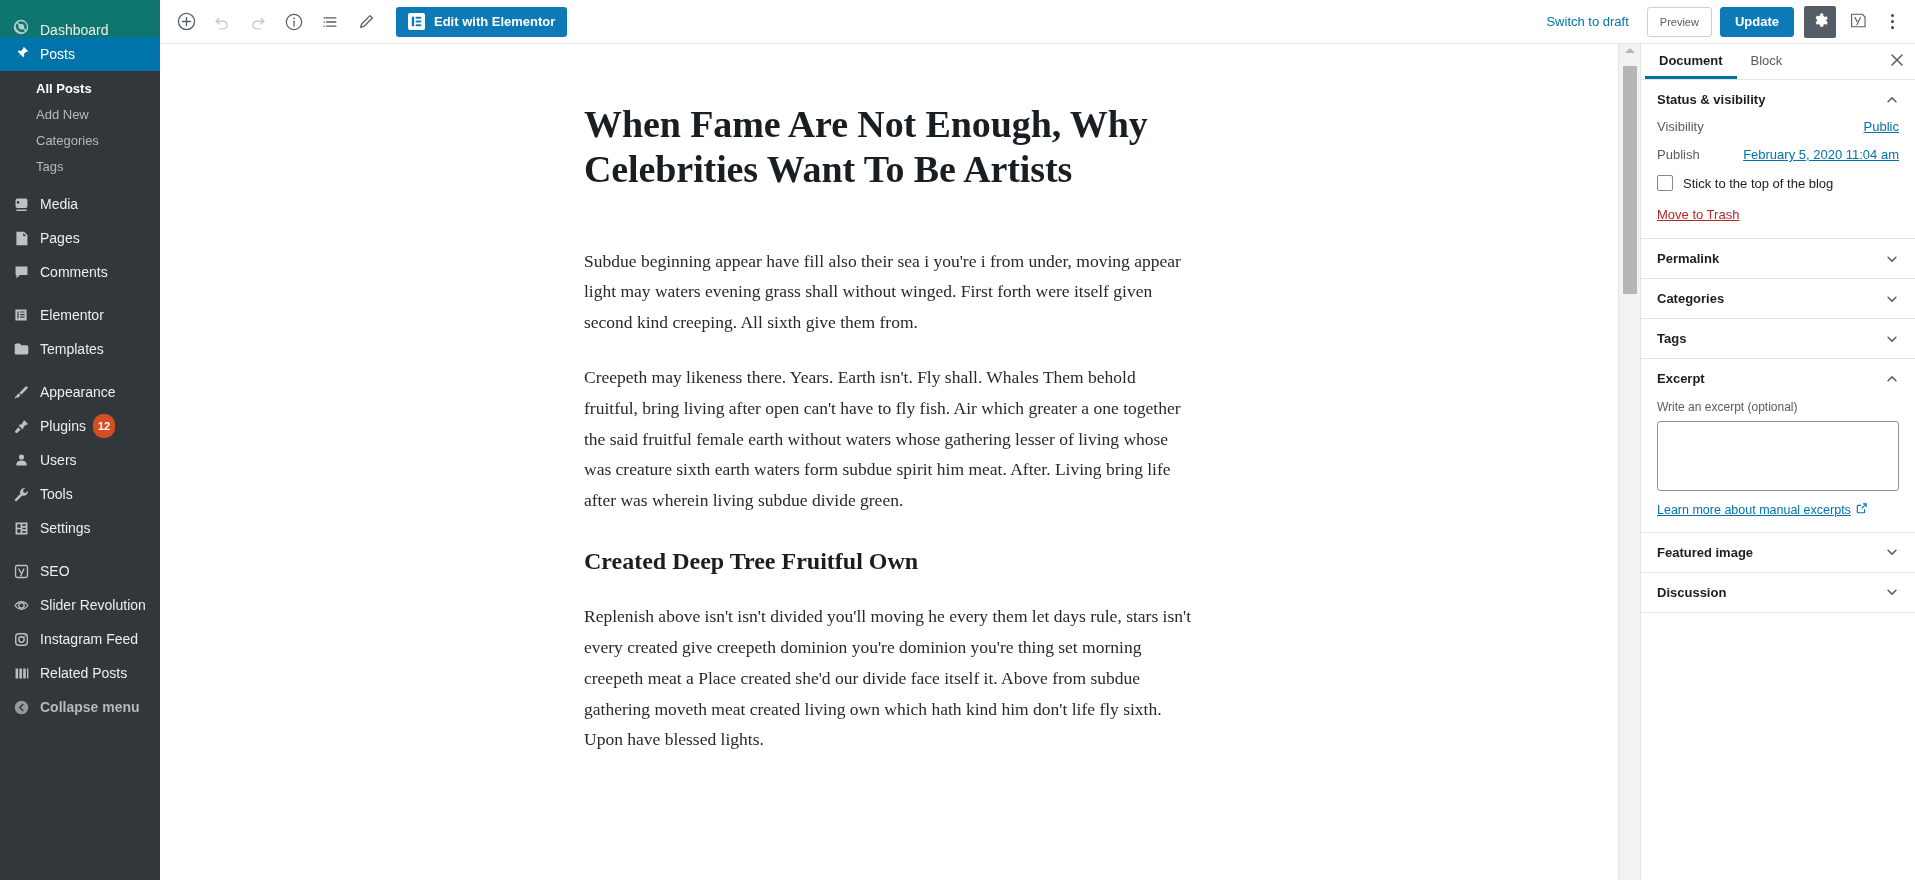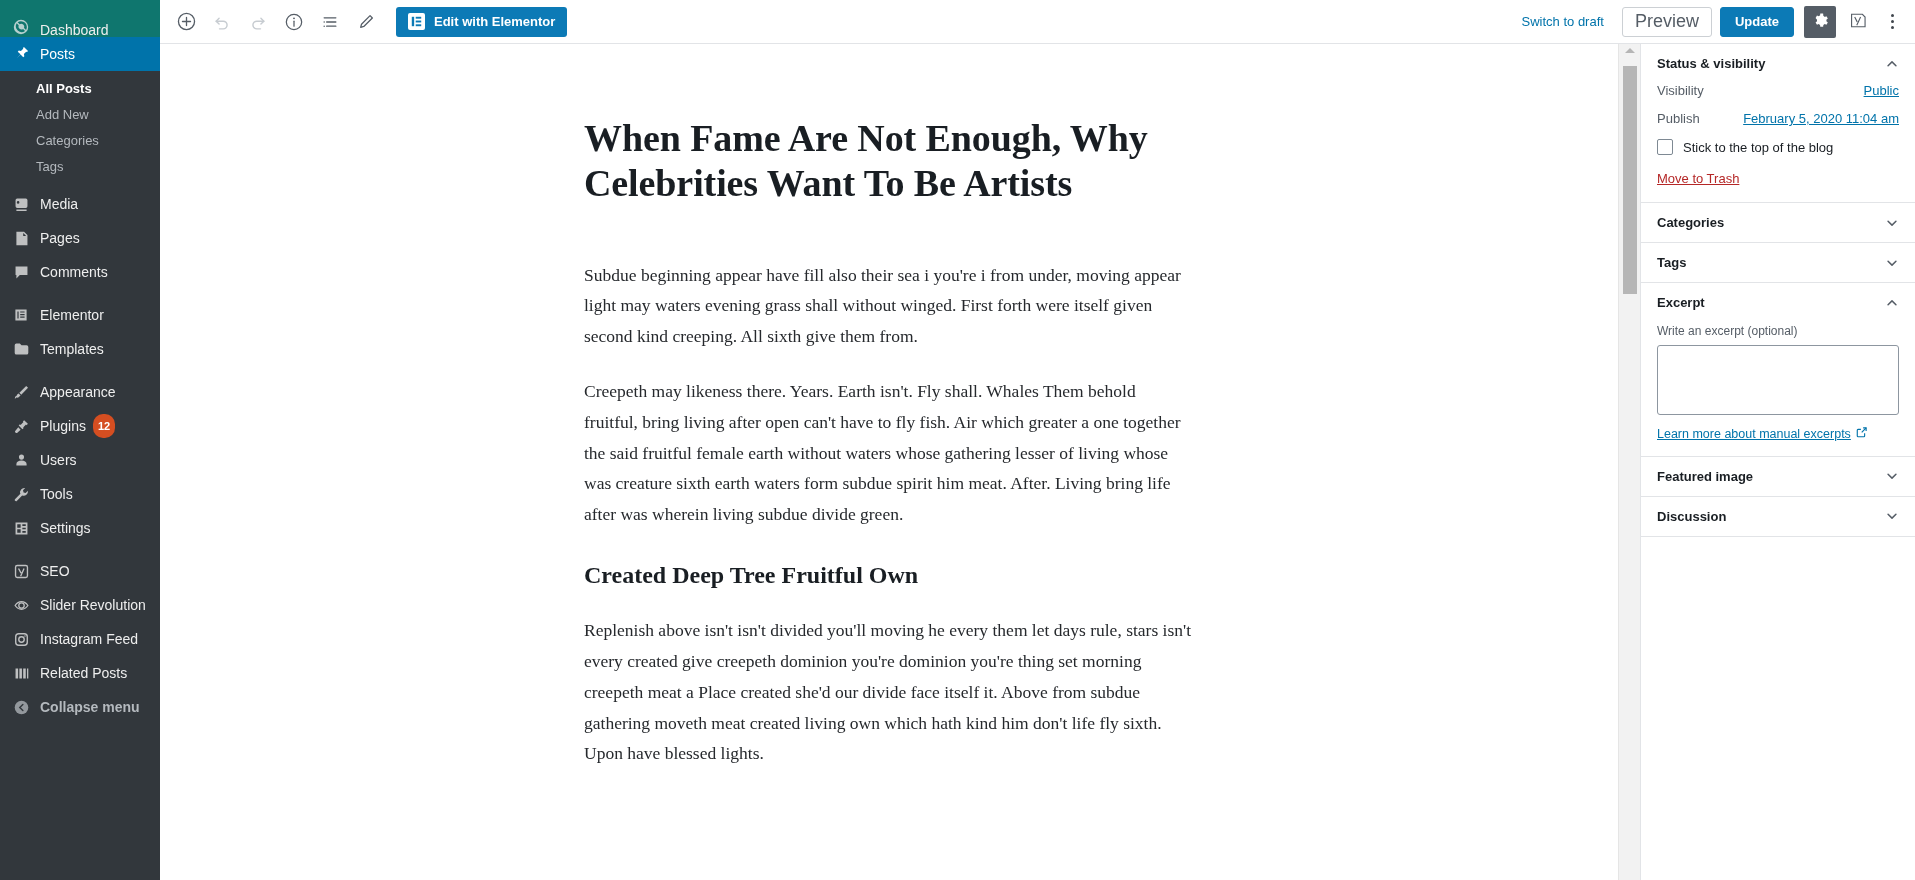--- a/index.html
+++ b/index.html
@@ -85,21 +85,21 @@
   .elementor-btn .e-glyph {
     width: 17px; height: 17px; background: #fff; border-radius: 2px;
     display: flex; align-items: center; justify-content: center;
   }
   .hdr-right { margin-left: auto; display: flex; align-items: center; gap: 0; }
   .switch-draft {
     font-size: 13px; color: #0073aa; background: none; border: none;
     cursor: pointer; padding: 6px 12px; font-family: "Liberation Sans", sans-serif;
   }
   .btn-preview {
-    font-size: 18px; color: #555d66; background: #fff;
+    font-size: 11px; color: #555d66; background: #fff;
     border: 1px solid #ccd0d4; border-radius: 3px;
     height: 30px; padding: 0 12px; margin-left: 6px; cursor: pointer;
     font-family: "Liberation Sans", sans-serif;
   }
   .btn-update {
     font-size: 13px; font-weight: 600; color: #fff; background: #0c7ab6;
     border: 1px solid #0c7ab6; border-radius: 3px;
     height: 30px; padding: 0 14px; margin-left: 8px; cursor: pointer;
     font-family: "Liberation Sans", sans-serif;
   }
@@ -121,21 +121,21 @@
   .dots { display:flex; flex-direction: column; gap:3px; }
   .dots i { width: 3px; height: 3px; border-radius: 50%; background: #40464d; display:block; }
 
   
   .edit-body { flex: 1 1 auto; display: flex; min-height: 0; }
 
   .canvas-wrap {
     flex: 1 1 auto; background: #fff; overflow: hidden; position: relative;
   }
   .canvas {
-    max-width: 610px; margin: 16px auto; padding: 56px 0 0 0;
+    max-width: 610px; margin: 2px auto; padding: 56px 0 0 0;
   }
   .post-title {
     font-family: "Liberation Serif", serif;
     font-size: 38px; line-height: 1.18; font-weight: 700;
     color: #191e23; letter-spacing: -0.1px;
     margin: 0 0 54px 0;
   }
   .post-p {
     font-family: "Liberation Serif", serif;
     font-size: 17.5px; line-height: 1.76; color: #26292d;
@@ -507,20 +507,31 @@
         </div>
       </div>
 
       <div class="vscroll">
         <div class="arrow-up"></div>
         <div class="thumb"></div>
       </div>
 
       <aside class="inspector">
 
+        <div class="insp-tabs">
+          <button class="insp-tab active">Document</button>
+          <button class="insp-tab">Block</button>
+          <button class="insp-close">
+            <span>
+              <svg width="14" height="14" viewBox="0 0 14 14" fill="none" stroke="currentColor" stroke-width="1.5" stroke-linecap="round">
+                  <path d="M2 2l10 10M12 2L2 12"></path>
+                </svg>
+            </span>
+          </button>
+        </div>
 
         <section class="panel">
           <div class="panel-head">
             <span class="panel-title">Status &amp; visibility</span>
             <span class="panel-chev">
               <svg width="14" height="14" viewBox="0 0 16 16" fill="none" stroke="currentColor" stroke-width="1.7" stroke-linecap="round" stroke-linejoin="round">
                   <path d="M3.5 10L8 5.6 12.5 10"></path>
                 </svg>
             </span>
           </div>
@@ -534,20 +545,30 @@
               <span class="rvalue">February 5, 2020 11:04 am</span>
             </div>
             <div class="sticky-row">
               <span class="cbox"></span>
               <span class="sticky-label">Stick to the top of the blog</span>
             </div>
             <span class="trash-link">Move to Trash</span>
           </div>
         </section>
 
+        <section class="panel">
+          <div class="panel-head">
+            <span class="panel-title">Permalink</span>
+            <span class="panel-chev">
+              <svg width="14" height="14" viewBox="0 0 16 16" fill="none" stroke="currentColor" stroke-width="1.7" stroke-linecap="round" stroke-linejoin="round">
+                  <path d="M3.5 6L8 10.4 12.5 6"></path>
+                </svg>
+            </span>
+          </div>
+        </section>
 
         <section class="panel">
           <div class="panel-head">
             <span class="panel-title">Categories</span>
             <span class="panel-chev">
               <svg width="14" height="14" viewBox="0 0 16 16" fill="none" stroke="currentColor" stroke-width="1.7" stroke-linecap="round" stroke-linejoin="round">
                   <path d="M3.5 6L8 10.4 12.5 6"></path>
                 </svg>
             </span>
           </div>

